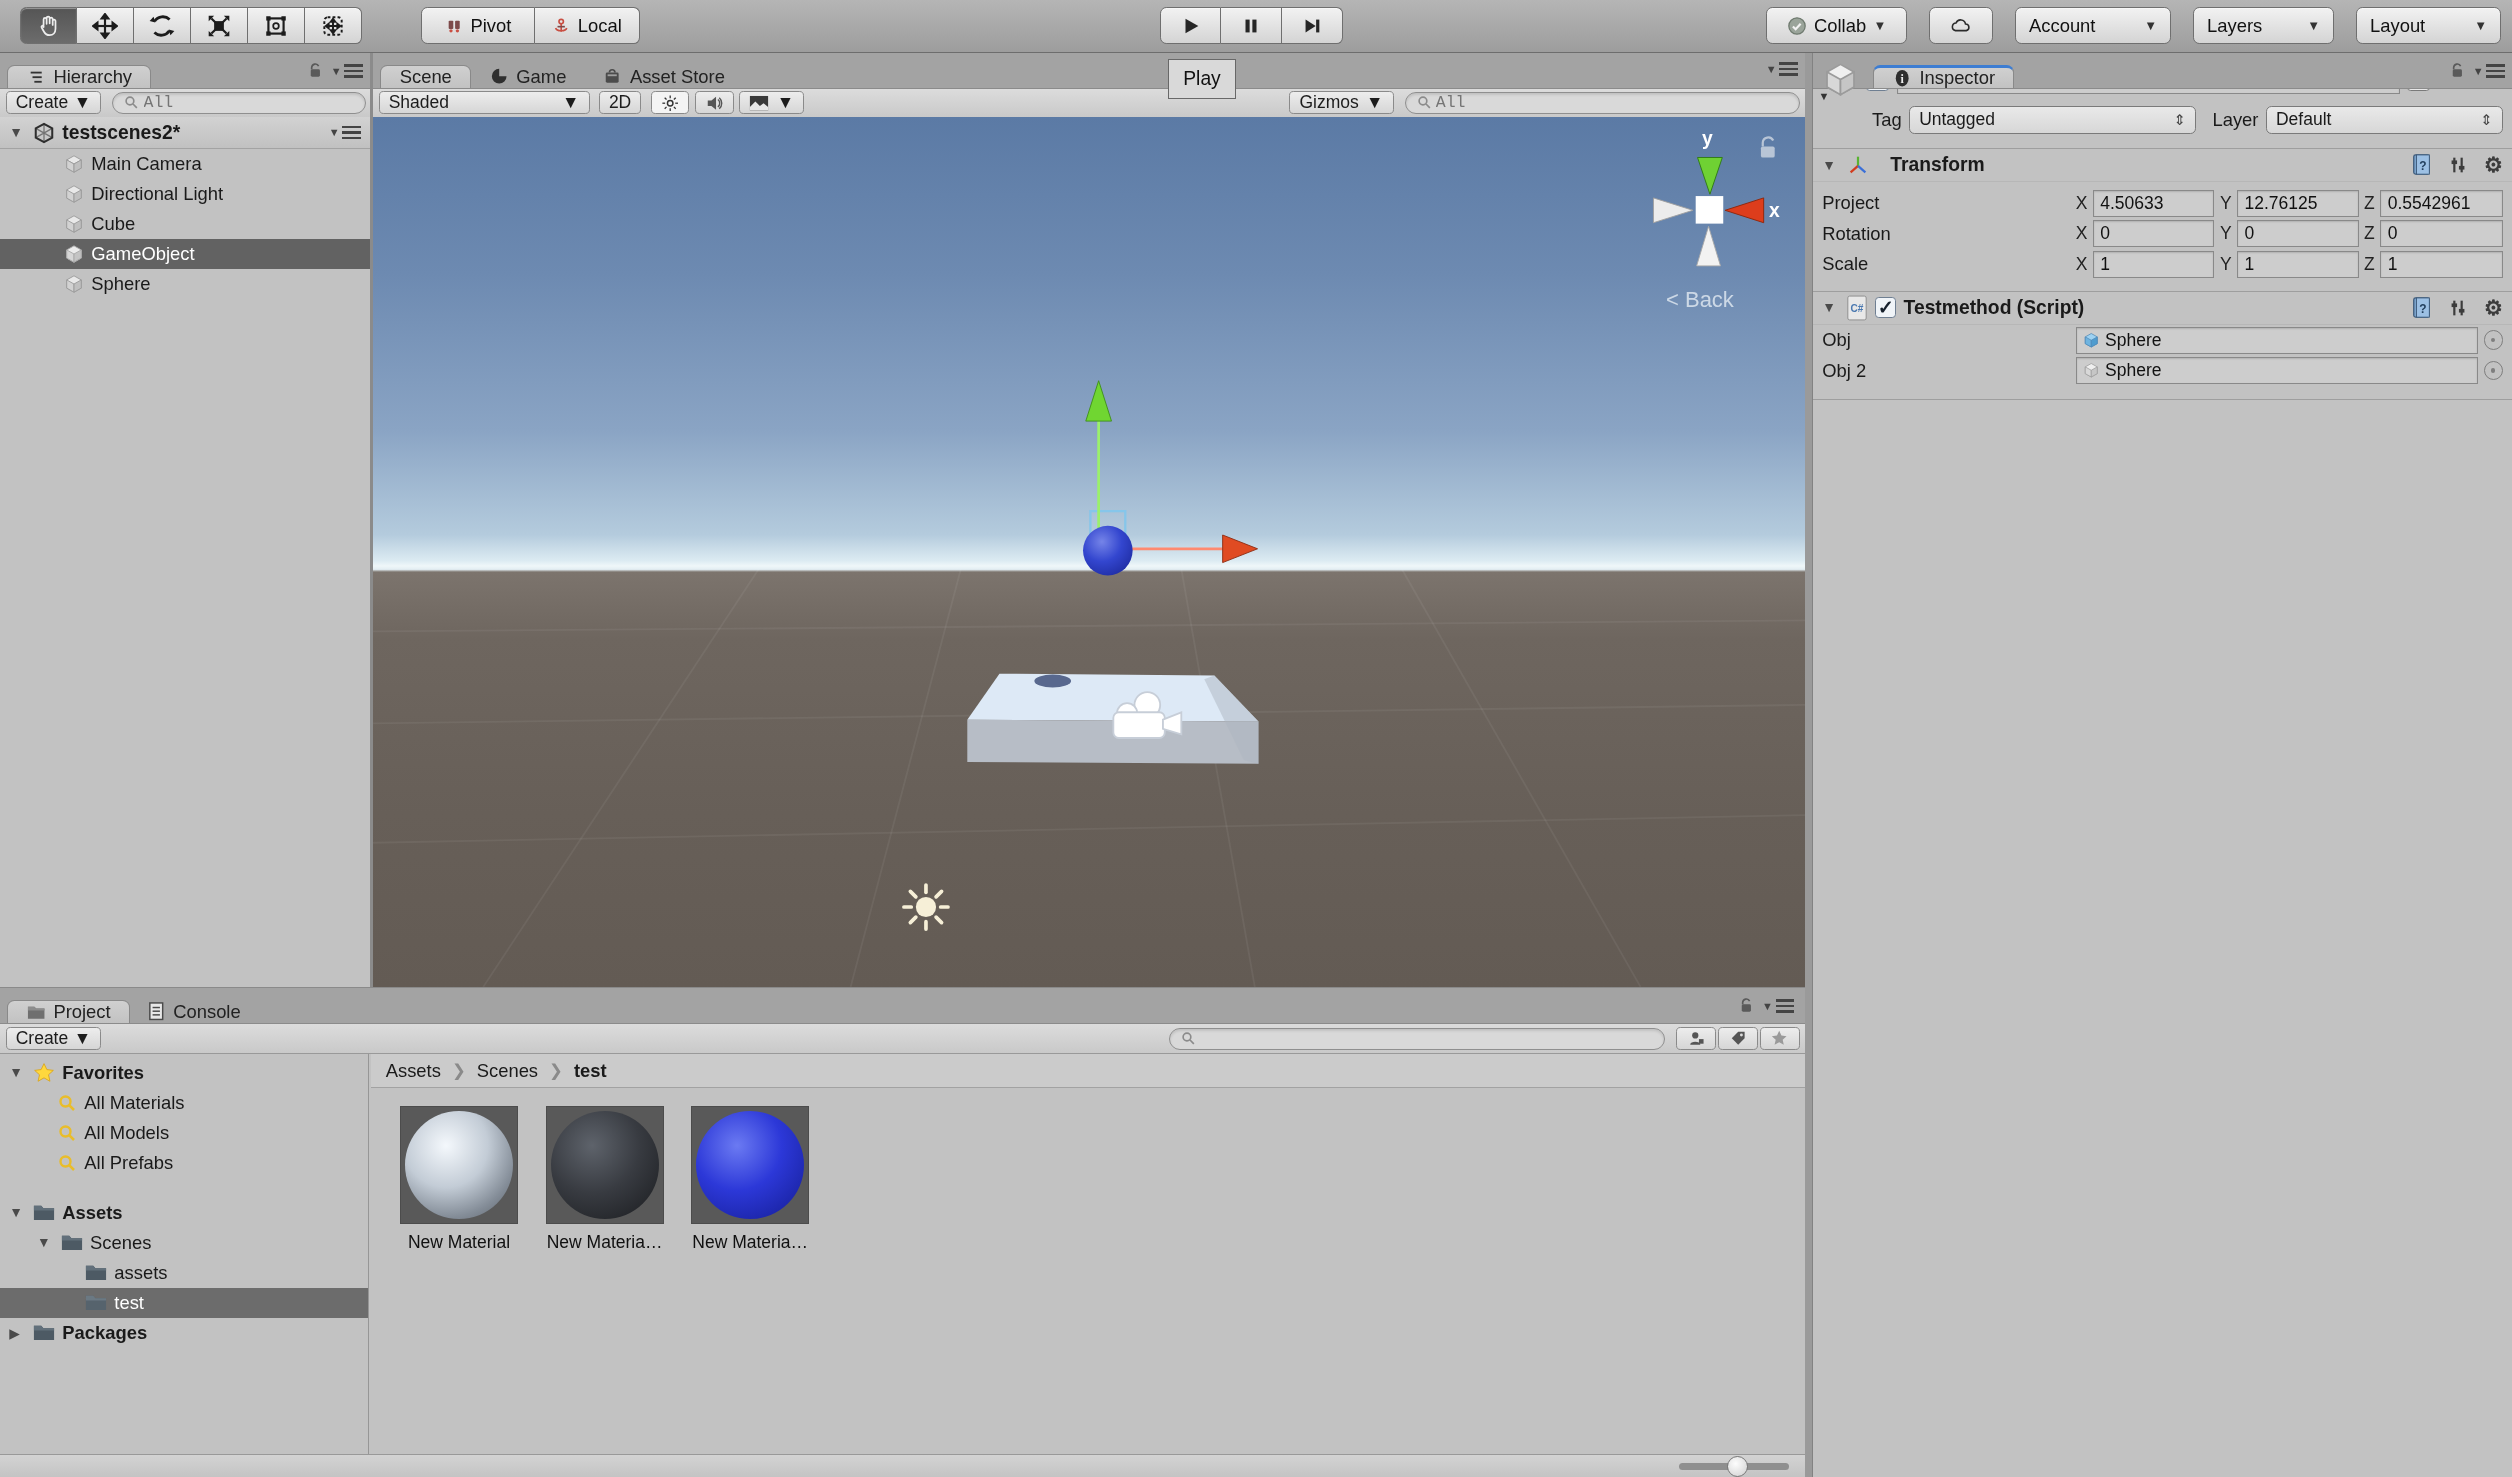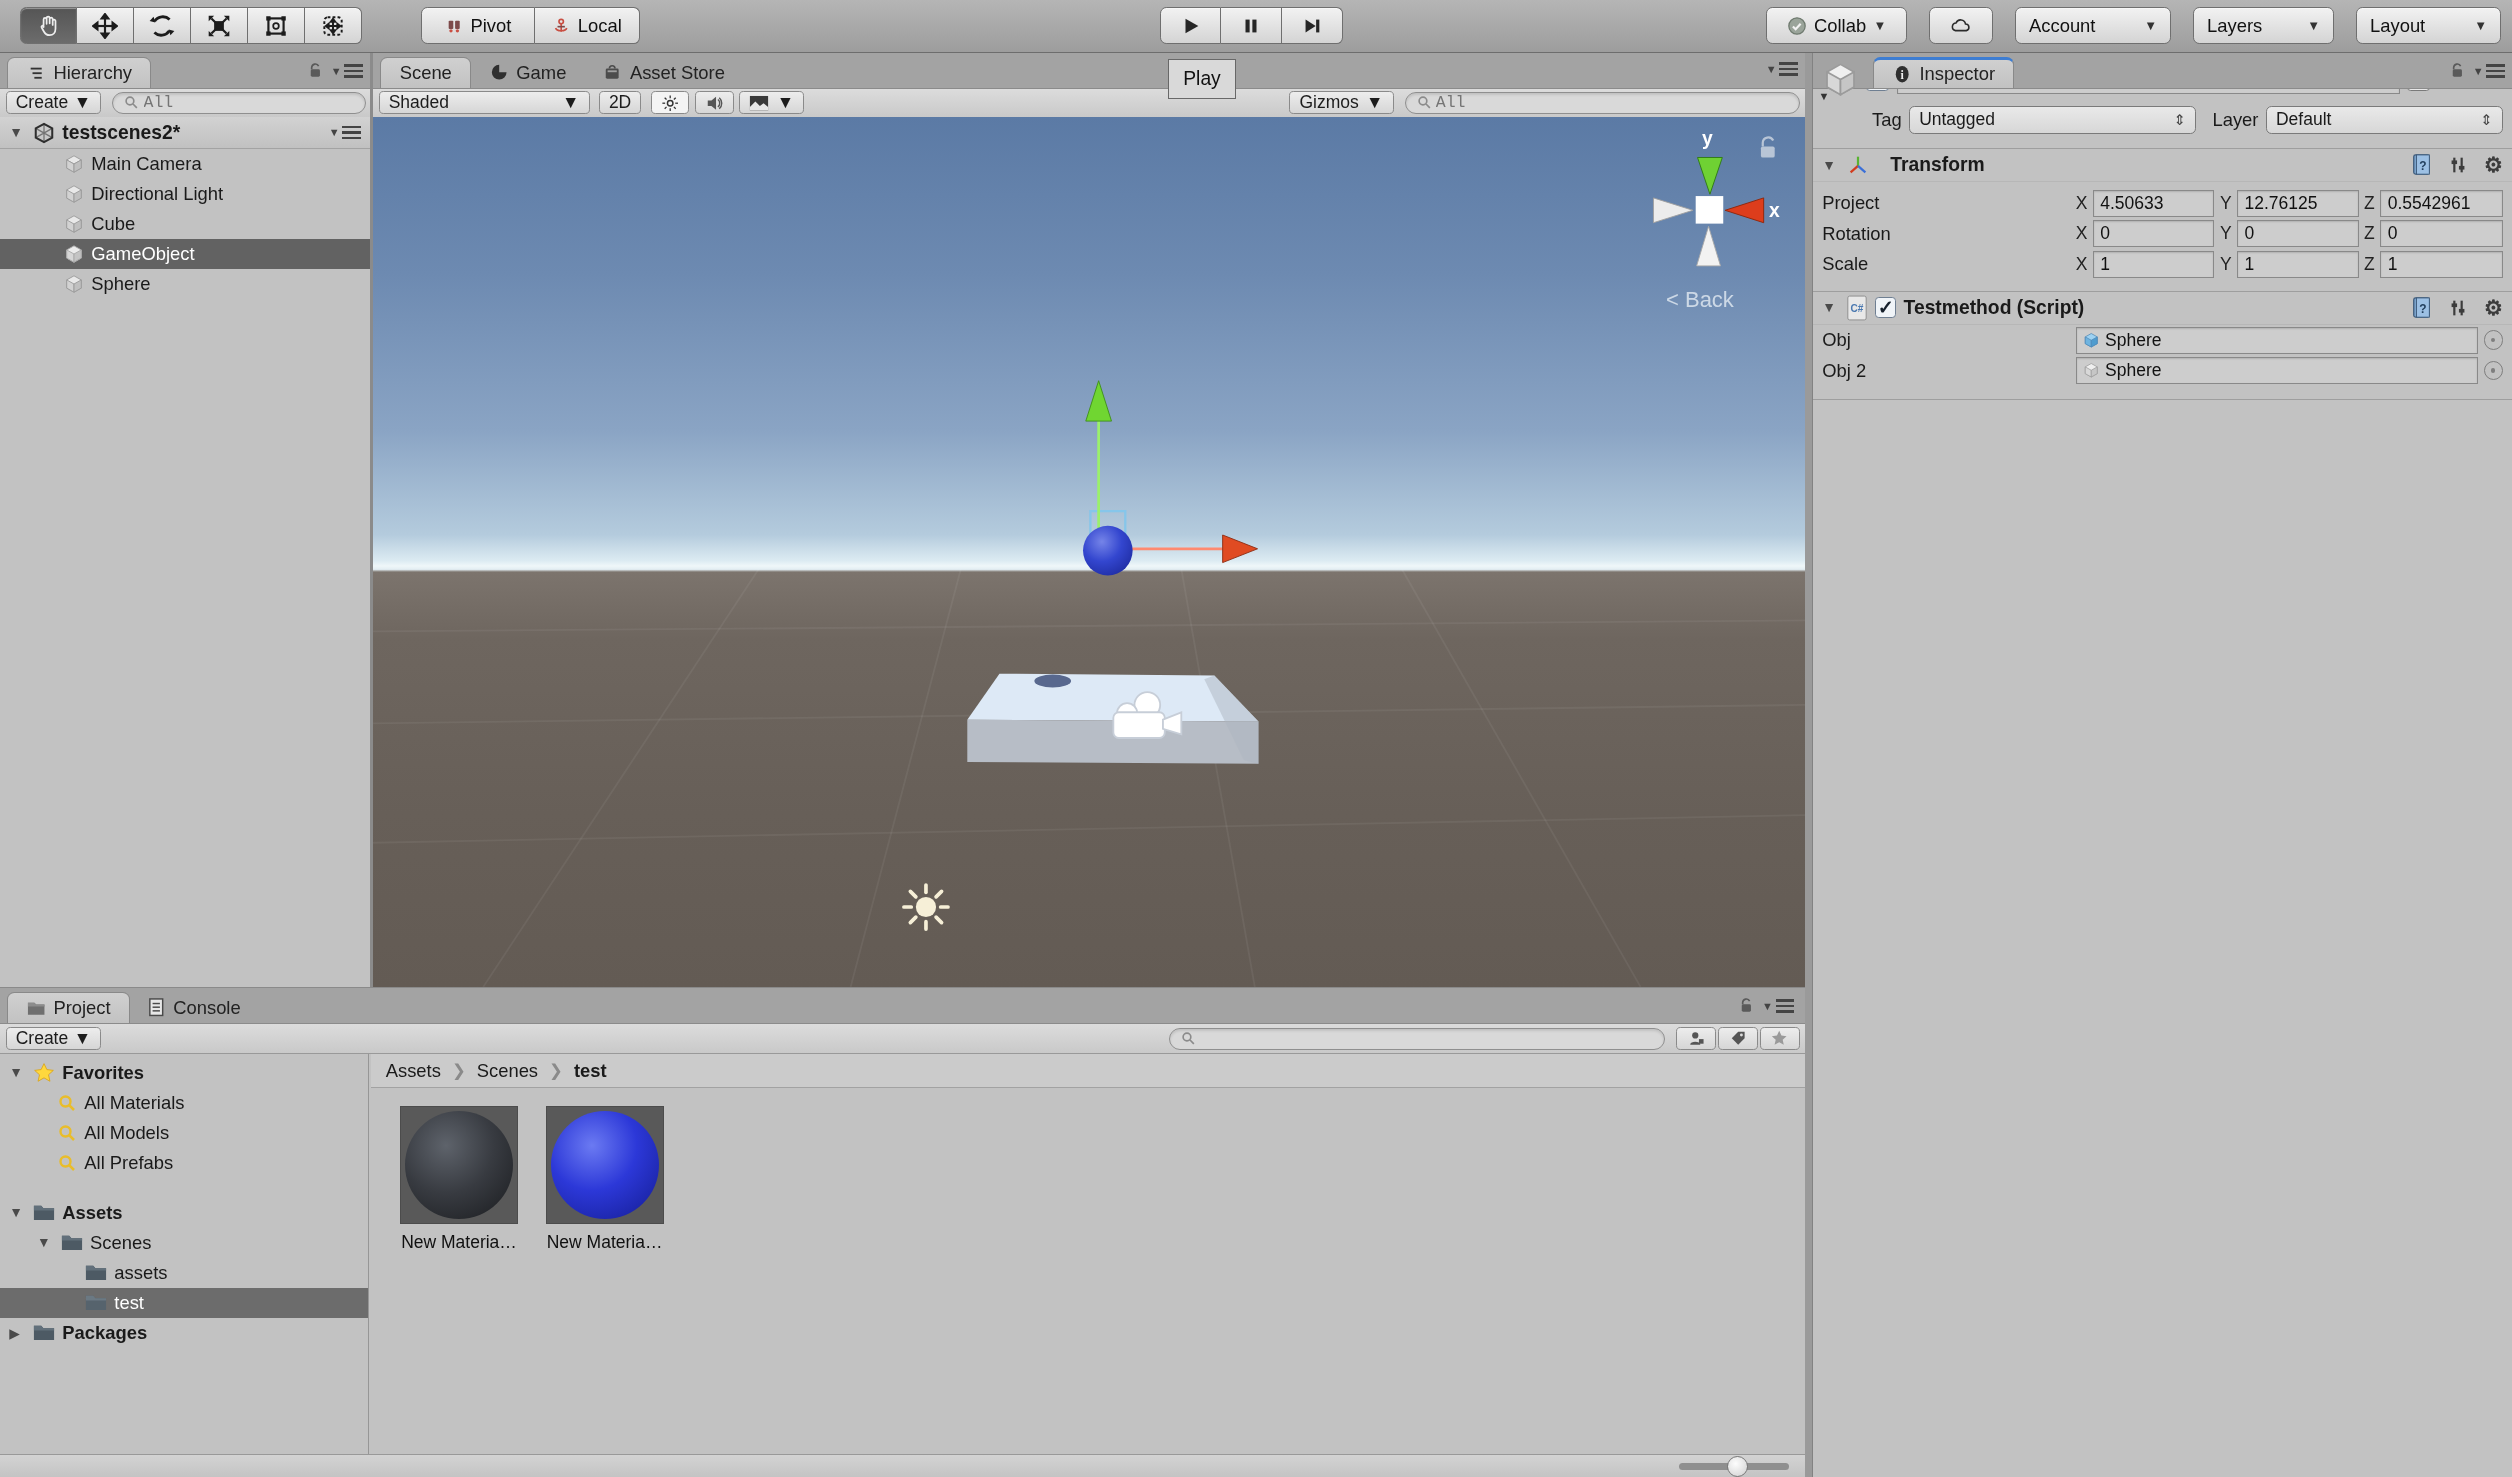--- a/index.html
+++ b/index.html
@@ -26,21 +26,21 @@
   .group .btn:first-child { border-radius: 6.4px 0 0 6.4px; border-left-width: 0.9px; }
   .group .btn:last-child { border-radius: 0 6.4px 6.4px 0; }
   .btn.active-dark { background: linear-gradient(#555, #6c6c6c); color:#eee; }
   .tabstrip {
     position: absolute; left: 0; right: 0; height: 36px;
     background: #a3a3a3; border-bottom: 0.9px solid #8b8b8b;
     display: flex; align-items: flex-end; padding: 0 7.3px;
   }
   .tab {
     display: inline-flex; align-items: center; gap: 8.3px;
-    height: 31px; padding: 0 18.4px; font-size: 18.4px; color: #222;
+    height: 23px; padding: 0 18.4px; font-size: 18.4px; color: #222;
     border-radius: 7.3px 7.3px 0 0; position: relative;
   }
   .tab.active {
     background: linear-gradient(#d0d0d0, #c2c2c2);
     border: 0.9px solid #898989; border-bottom: none;
   }
   .tab.blue-top { border-top: 3.7px solid #3d7dd2; }
   .subbar {
     height: 28.5px; background: linear-gradient(#dcdcdc, #c9c9c9);
     border-bottom: 0.9px solid #999; display: flex; align-items: center;
@@ -1024,20 +1024,26 @@
         <span>Assets</span>
         <span class="sep">❯</span>
         <span>Scenes</span>
         <span class="sep">❯</span>
         <span class="bold">test</span>
       </div>
     </div>
     <div style="display:flex; gap:27.6px; padding:18.4px 0 0 29px;">
       <div class="mat-tile">
         <div class="mat-thumb">
+          <div class="mat-sphere" style="background: radial-gradient(circle at 38% 32%, #f4f8fc, #c3ccd6 42%, #848d98 72%, #5d646d 95%);"></div>
+        </div>
+        <span class="mat-label">New Material</span>
+      </div>
+      <div class="mat-tile">
+        <div class="mat-thumb">
           <div class="mat-sphere" style="background: radial-gradient(circle at 38% 32%, #5e636b, #383b41 48%, #222428 85%);"></div>
         </div>
         <span class="mat-label">New Materia…</span>
       </div>
       <div class="mat-tile">
         <div class="mat-thumb">
           <div class="mat-sphere" style="background: radial-gradient(circle at 38% 32%, #6b7af2, #2c38d8 45%, #1a23a4 85%);"></div>
         </div>
         <span class="mat-label">New Materia…</span>
       </div>

